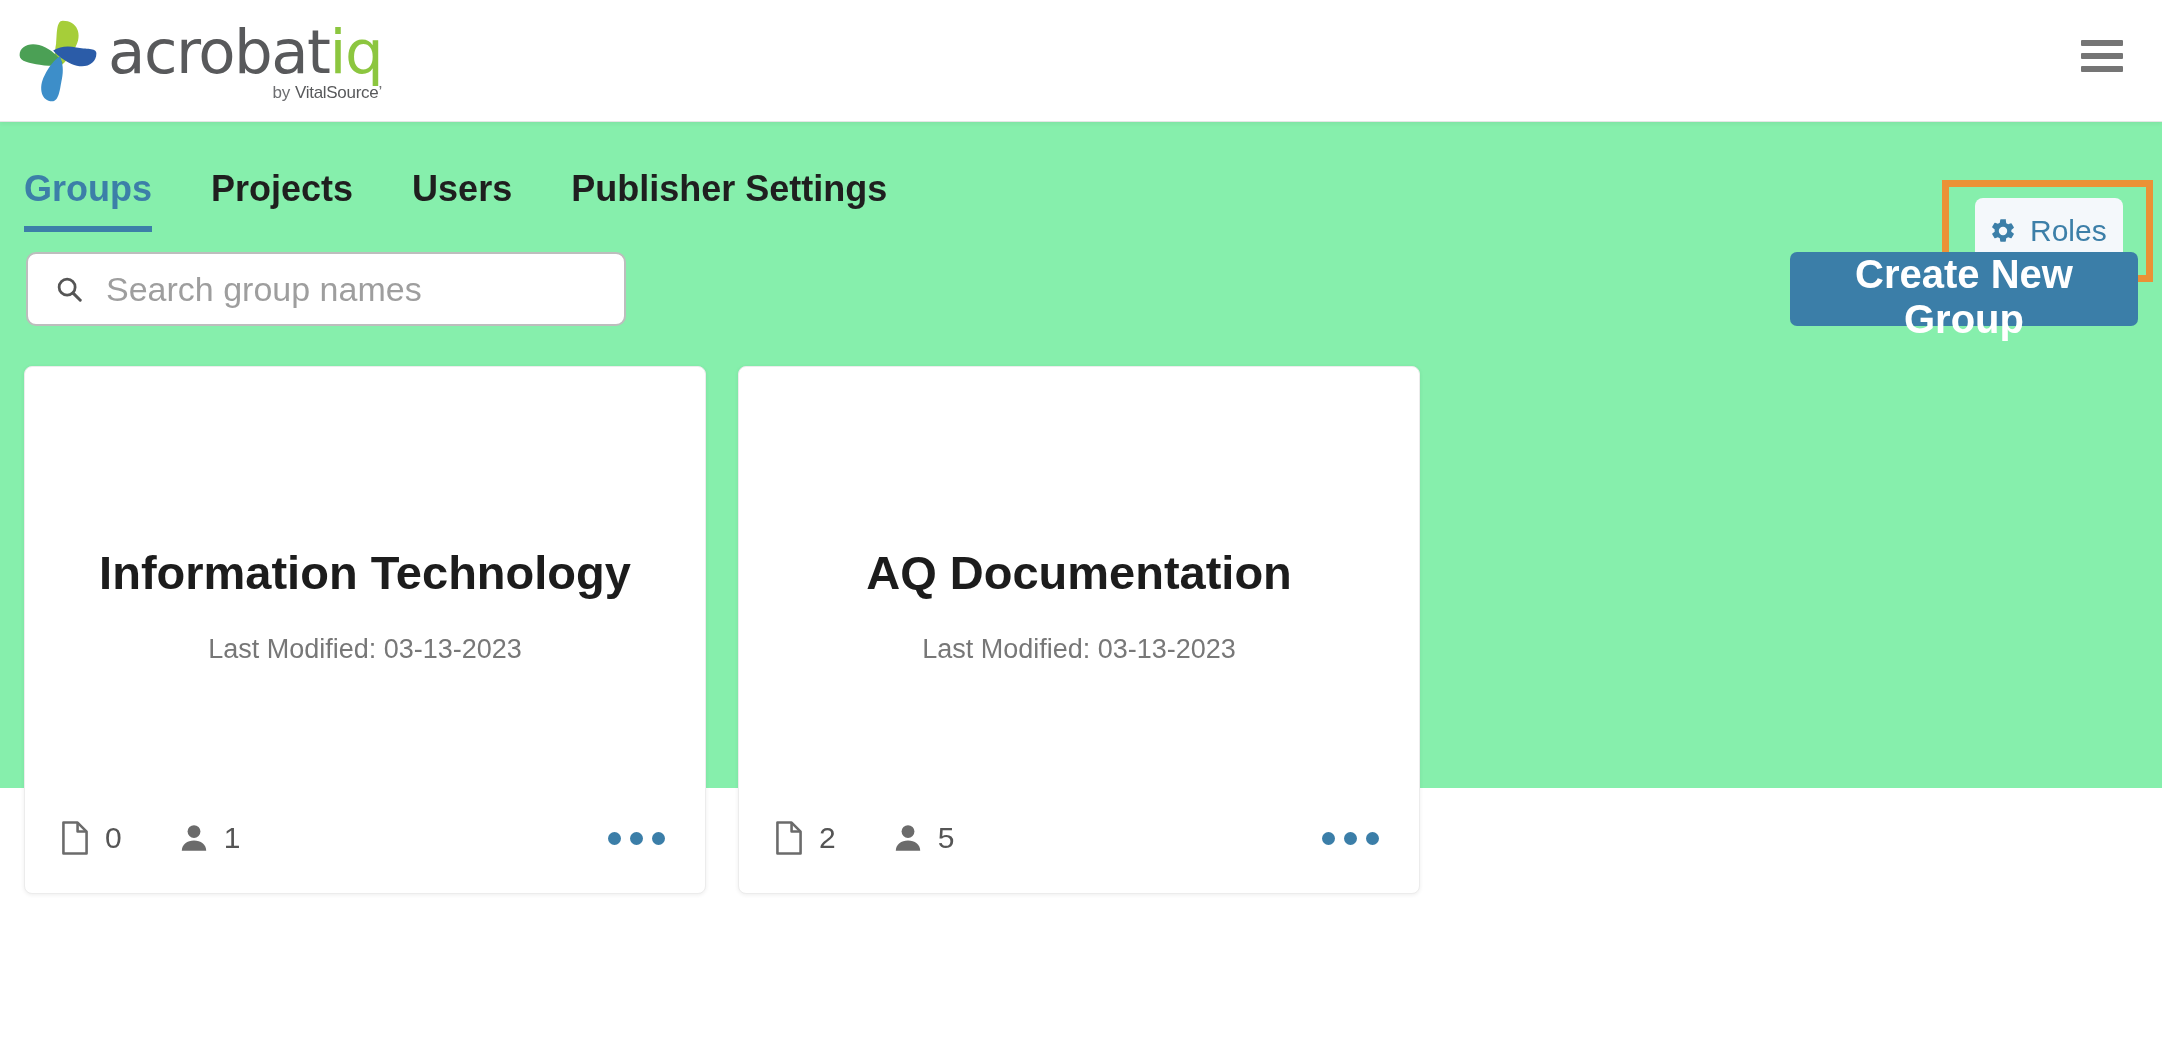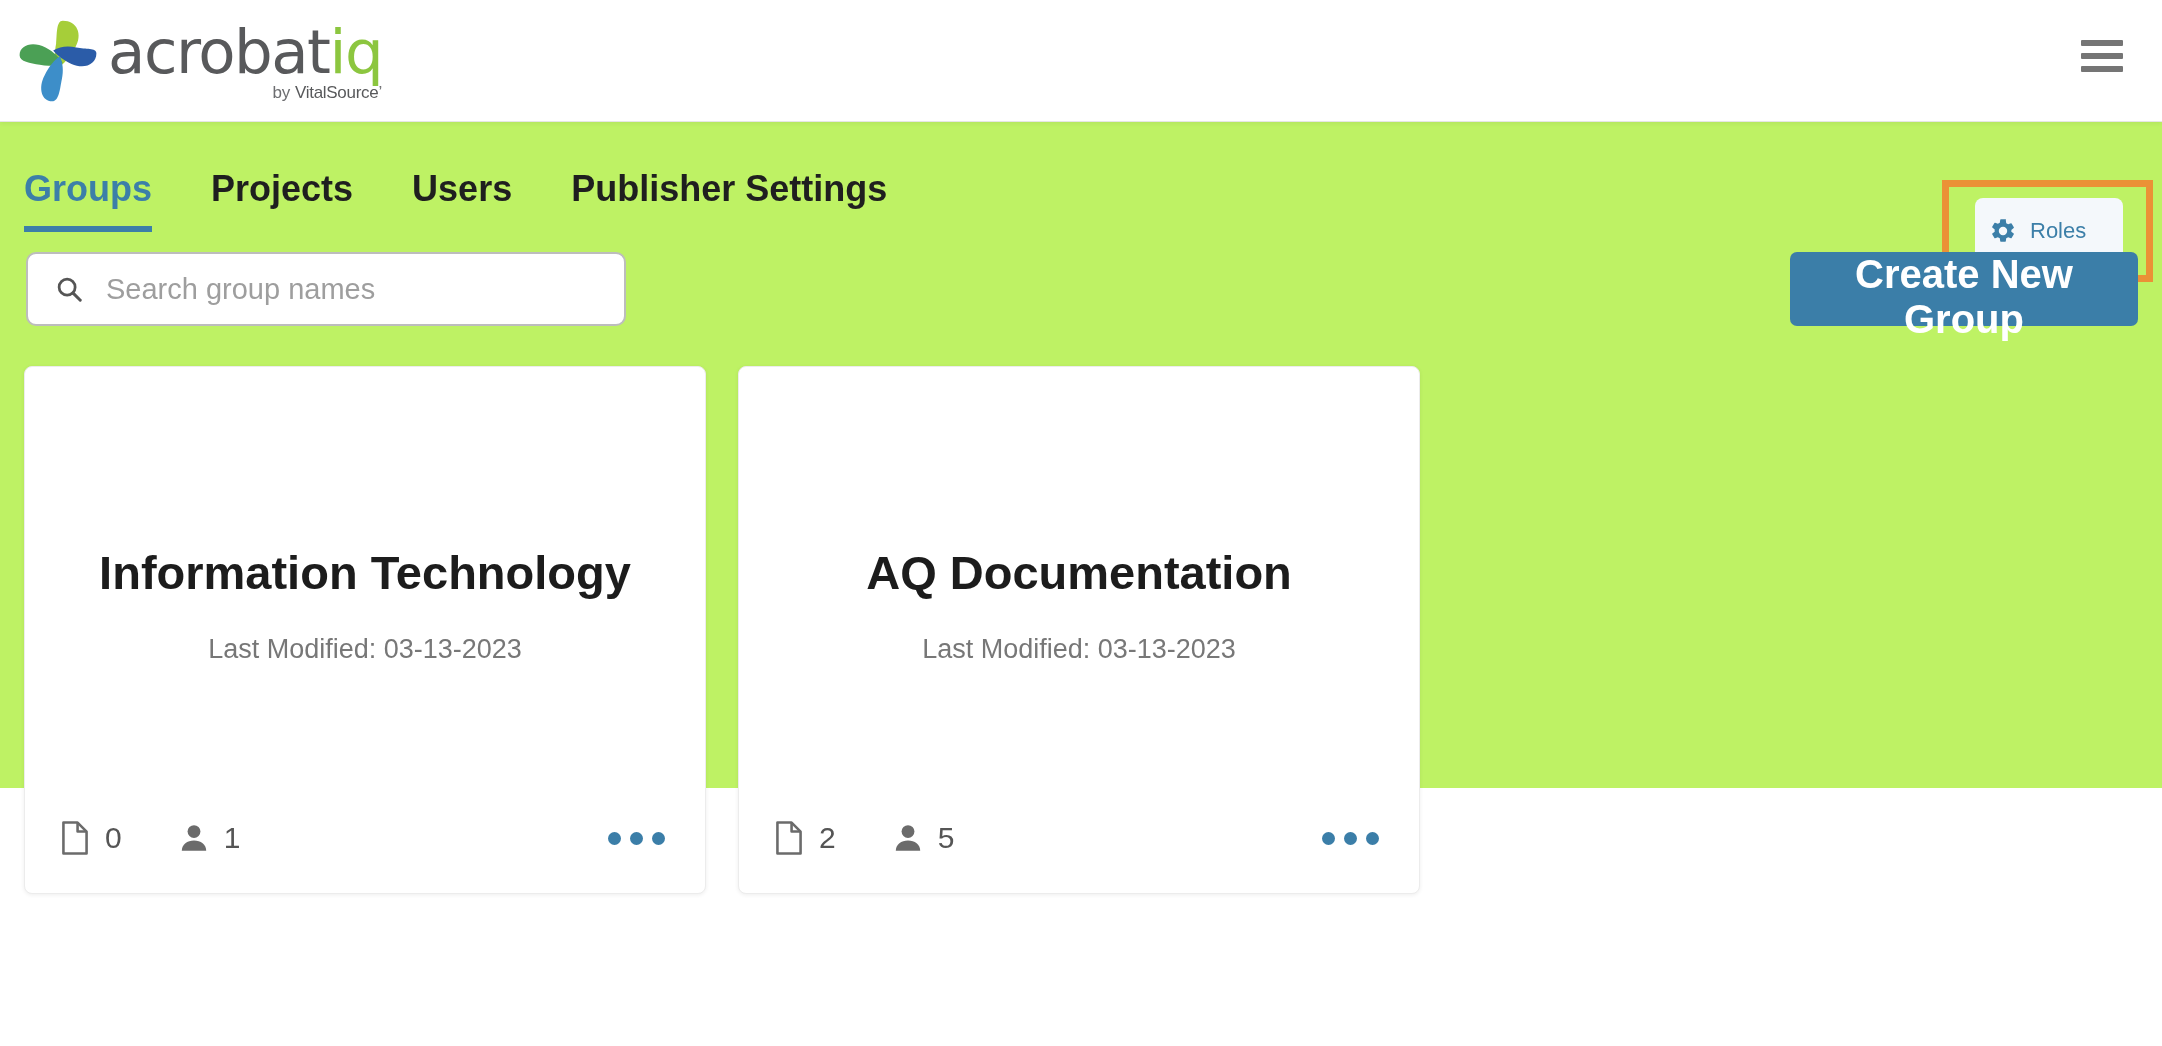--- a/index.html
+++ b/index.html
@@ -5,21 +5,21 @@
   * { box-sizing: border-box; margin: 0; padding: 0; }
 
   html, body {
     width: 2162px;
     height: 1046px;
     background: #ffffff;
     font-family: "Liberation Sans", sans-serif;
     overflow: hidden;
   }
 
-  .page { position: relative; width: 2162px; height: 788px; background:#bef264; }
+  .page { position: relative; width: 2162px; height: 788px; background:#86efac; }
 
   
   .app-header {
     position: relative;
     height: 122px;
     background: #ffffff;
     border-bottom: 1px solid #e6e6e6;
     box-shadow: 0 2px 4px rgba(0,0,0,0.05);
   }
 
@@ -148,21 +148,21 @@
     align-items: center;
     gap: 13px;
     padding: 0 14px;
     border-radius: 8px;
     background: #f4f8fb;
     border: none;
     cursor: pointer;
   }
   .roles-button .gear-icon { width: 28px; height: 28px; flex:none; display:block;}
   .roles-button .roles-label {
-    font-size: 22px;
+    font-size: 30px;
     color: #3c7fa8;
     font-family: "Liberation Sans", sans-serif;
     line-height: 32px;
   }
 
   
   .toolbar {
     position: relative;
     height: 130px;
     padding: 0 24px;
@@ -179,21 +179,21 @@
     display: flex;
     align-items: center;
     padding-left: 26px;
     background: #fff;
   }
   .search-icon { width: 30px; height: 30px; flex: none; }
   .search-input {
     flex: 1;
     border: none;
     outline: none;
-    font-size: 29px;
+    font-size: 34px;
     color: #333;
     margin-left: 22px;
     background: transparent;
     font-family: "Liberation Sans", sans-serif;
   }
   .search-input::placeholder { color: #9e9e9e; }
 
   .create-button {
     position: absolute;
     right: 24px;

